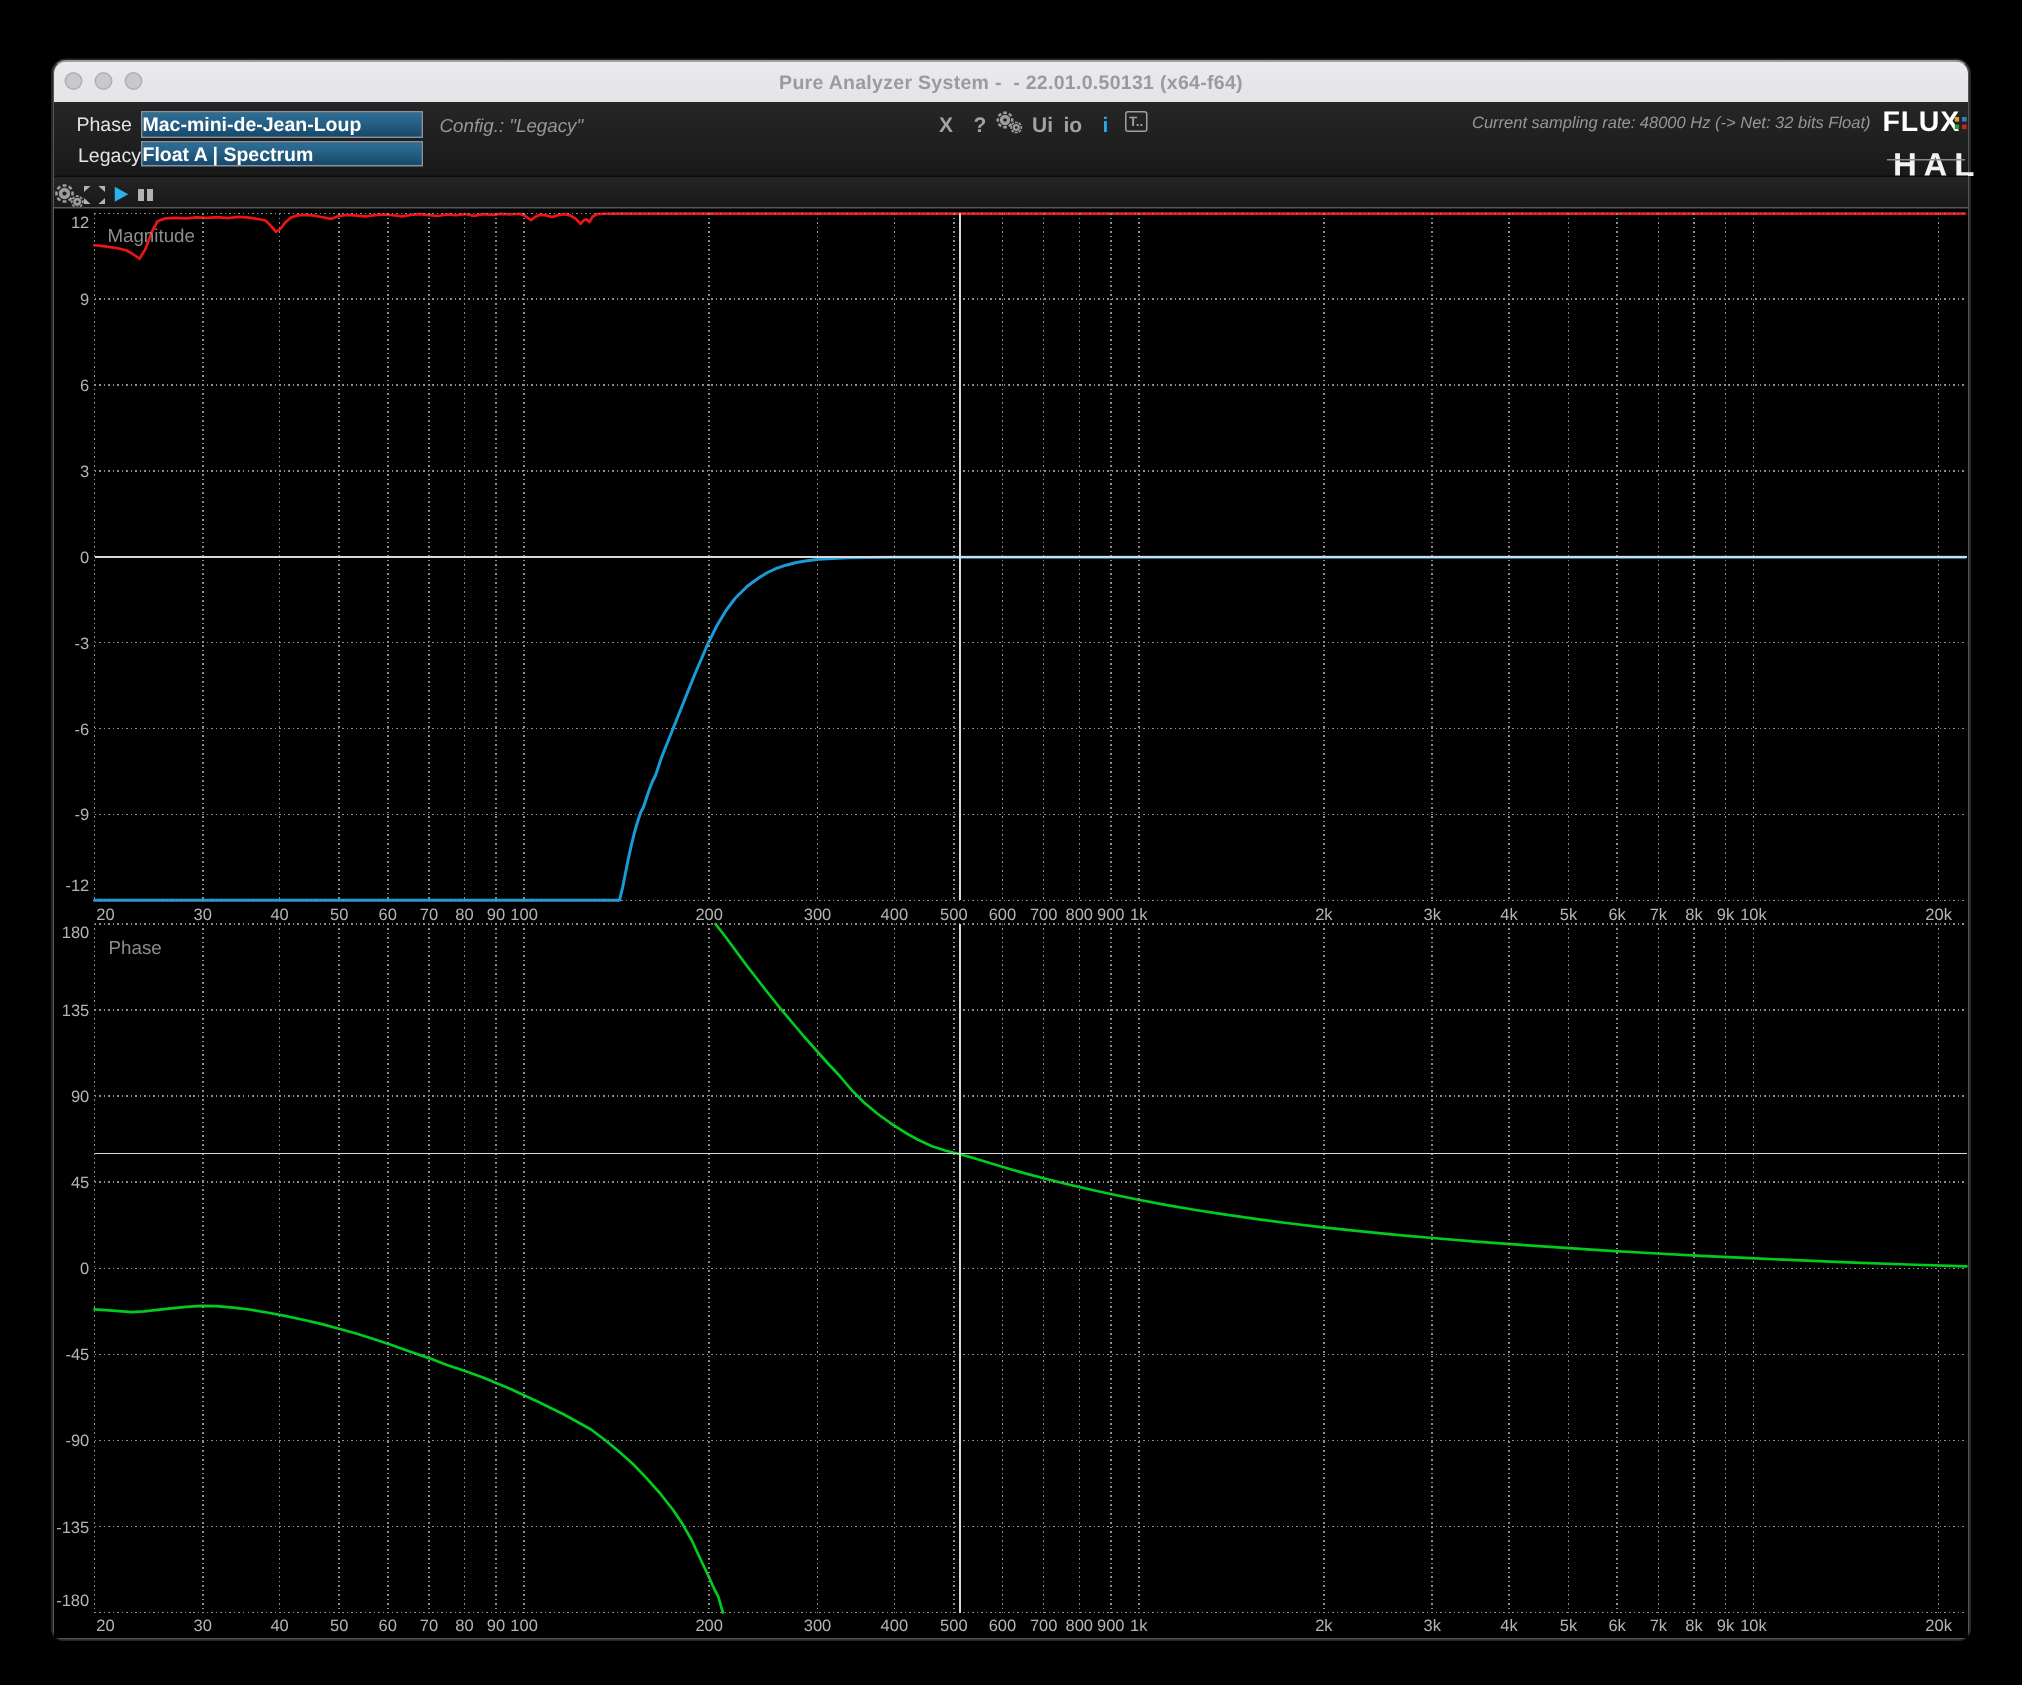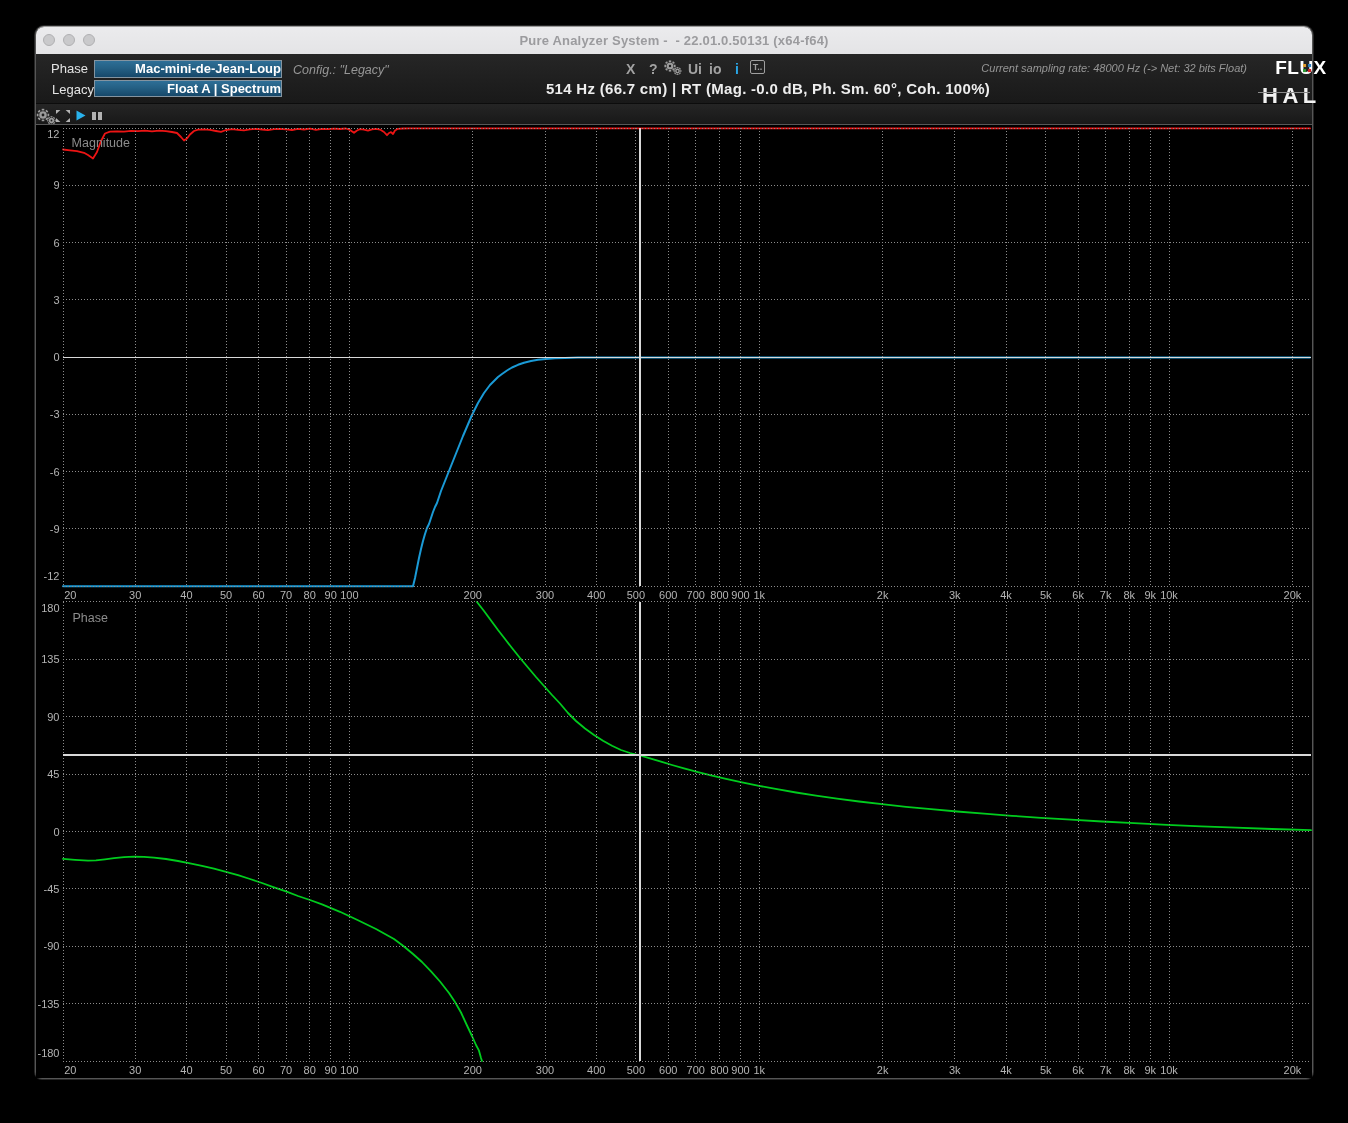--- a/index.html
+++ b/index.html
@@ -1,39 +1,39 @@
 <!DOCTYPE html>
 <html><head>
 <meta charset="utf-8">
 <style>
   * { margin:0; padding:0; box-sizing:border-box; }
   html,body { width:1348px; height:1123px; background:#000; overflow:hidden;
               font-family:"Liberation Sans", sans-serif; }
-  #win { position:absolute; left:35px; top:26px; width:1278px; height:1053px;
+  #win { position:absolute; left:35px; top:40px; width:1278px; height:1053px;
          background:#161616; border:1px solid #565656; border-top-color:#9a9a9a; border-radius:9px 9px 7px 7px;
          box-shadow:0 0 0 1px #262626; }
   #titlebar { position:absolute; left:0; top:0; width:100%; height:27px;
               background:linear-gradient(#ebebed,#e4e4e6); border-radius:8px 8px 0 0; }
   #title { position:absolute; width:100%; text-align:center; top:6px;
            font-size:13px; font-weight:bold; color:#9b9b9e; letter-spacing:0.2px; }
   .tl { position:absolute; top:7px; width:12px; height:12px; border-radius:50%;
         background:#c9c9cb; border:1px solid #b0b0b2; }
   #toolbar { position:absolute; left:0; top:27px; width:100%; height:49px;
              background:linear-gradient(#262626,#191919); }
   #iconstrip { position:absolute; left:0; top:76px; width:100%; height:21px;
                background:linear-gradient(#252525,#181818); border-top:1px solid #0c0c0c; }
   .lab { position:absolute; color:#e4e4e4; font-size:13px; }
   .btn { position:absolute; left:58px; width:188px; height:18px;
          background:linear-gradient(#2e6f97 0%, #256084 45%, #16486a 100%);
          border:1px solid #8494a0; color:#fff; font-size:13px; font-weight:bold;
-         text-align:right; line-height:16px; }
+         text-align:left; line-height:16px; }
   .ic { position:absolute; color:#a2a2a2; font-size:14px; font-weight:bold; top:7px; }
   #cfg { position:absolute; left:257px; top:9px; color:#969696; font-size:12.5px; font-style:italic; }
   #samp { position:absolute; right:65px; top:8px; color:#969696; font-size:11px; font-style:italic; }
-  #flux { position:absolute; left:1219px; top:5px; width:92px; height:18px; color:#fff;text-align:center; }
+  #flux { position:absolute; left:1219px; top:5px; width:92px; height:18px; color:#fff; }
   #fluxtxt { font-size:19px; font-weight:bold; letter-spacing:0.5px;
              font-family:"Liberation Sans", sans-serif; line-height:18px; }
   #stat { position:absolute; left:732px; top:25.5px; transform:translateX(-50%);
           color:#ededed; font-size:15px; font-weight:bold; letter-spacing:0.3px; white-space:nowrap; }
   #hal { position:absolute; left:1226px; top:29px; color:#f2f2f2; font-size:22px;
          font-weight:bold; letter-spacing:4.5px; }
   #hal .strike { position:absolute; left:-4px; top:9px; width:52px; height:1px;
                  background:#8a8a8a; }
 </style>
 </head>
@@ -79,21 +79,20 @@
     <span class="ic" style="left:673px">io</span>
     <span class="ic" style="left:699px;color:#2aa7e8">i</span>
     <span style="position:absolute;left:714px;top:6px;width:15px;height:14px;border:1px solid #9f9f9f;border-radius:2px;color:#9f9f9f;font-size:9px;font-weight:bold;text-align:center;line-height:12px">T..</span>
     <div id="samp">Current sampling rate: 48000 Hz (-&gt; Net: 32 bits Float)</div>
     <div id="flux"><span id="fluxtxt">FLUX</span><svg width="9" height="9" viewBox="0 0 10 10" style="position:absolute;left:48px;top:5px">
 <rect x="0" y="0" width="3.4" height="3.4" fill="#e09c2e"></rect>
 <rect x="5.6" y="0" width="3.4" height="3.4" fill="#2e7fc0"></rect>
 <rect x="0" y="5.6" width="3.4" height="3.4" fill="#2e9a35"></rect>
 <rect x="5.6" y="5.6" width="3.4" height="3.4" fill="#cc2222"></rect>
 </svg></div>
-    <div id="stat">514 Hz (66.7 cm) | RT (Mag. -0.0 dB, Ph. Sm. 60°, Coh. 100%)</div>
     <div id="hal"><span class="strike"></span>HAL</div>
   </div>
   <div id="iconstrip">
     <svg width="26" height="20" viewBox="0 0 26 20" style="position:absolute;left:-2px;top:3px">
         <circle cx="9.0" cy="8.0" r="3.8" fill="#9c9c9c"></circle>
         <line x1="13.5" y1="8.0" x2="15.2" y2="8.0" stroke="#9c9c9c" stroke-width="2.6"></line>
         <line x1="12.2" y1="11.2" x2="13.4" y2="12.4" stroke="#9c9c9c" stroke-width="2.6"></line>
         <line x1="9.0" y1="12.5" x2="9.0" y2="14.2" stroke="#9c9c9c" stroke-width="2.6"></line>
         <line x1="5.8" y1="11.2" x2="4.6" y2="12.4" stroke="#9c9c9c" stroke-width="2.6"></line>
         <line x1="4.5" y1="8.0" x2="2.8" y2="8.0" stroke="#9c9c9c" stroke-width="2.6"></line>

